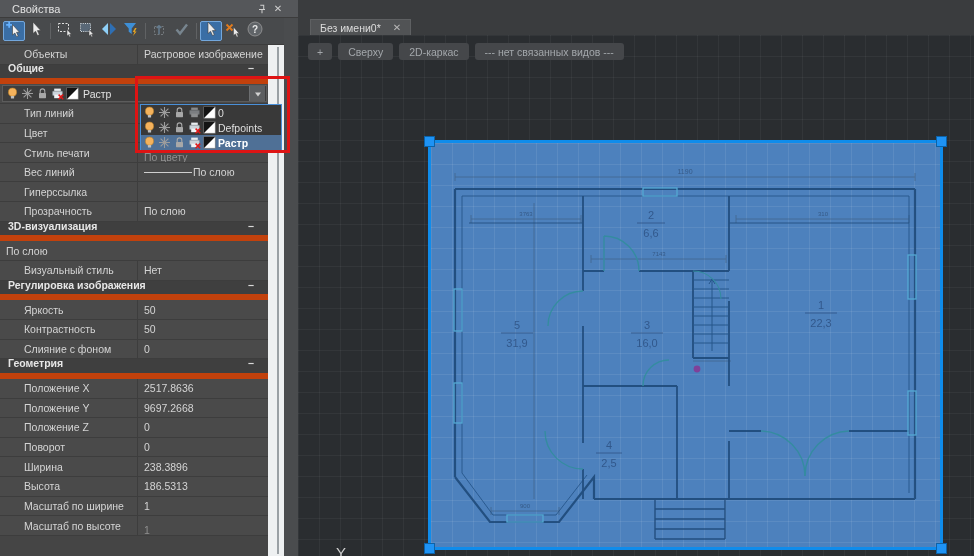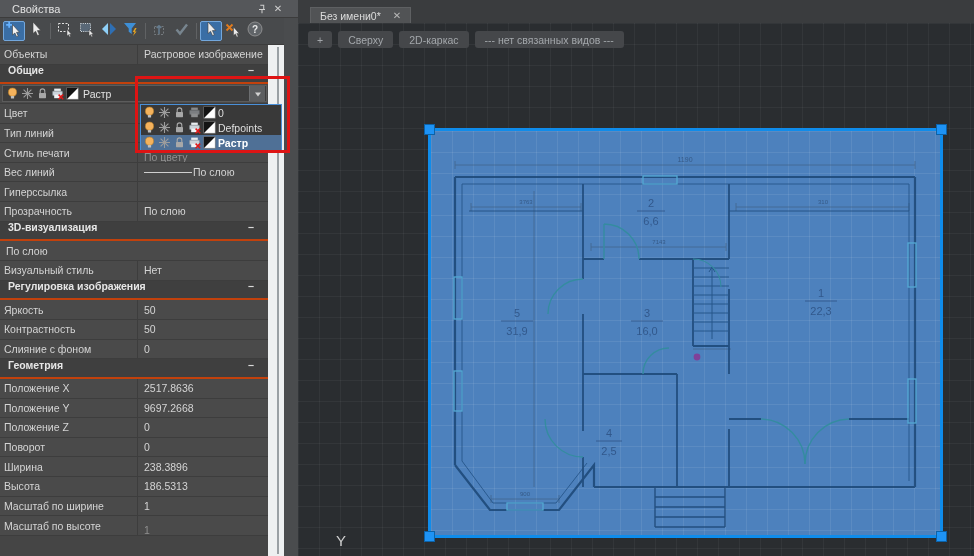--- a/index.html
+++ b/index.html
@@ -16,25 +16,25 @@
   .props-toolbar{height:27px;background:#484a4c;display:flex;align-items:center;padding:0 3px;border-bottom:1px solid #3c3c3c;box-sizing:border-box;}
   .tbtn{width:22px;height:20px;display:flex;align-items:center;justify-content:center;border:1px solid transparent;box-sizing:border-box;border-radius:2px;}
   .tbtn svg{width:16px;height:16px;}
   .tbtn.active{background:#3a6ea5;border-color:#73a7dc;}
   .tbtn.disabled{opacity:.55;}
   .tsep{width:1px;height:16px;background:#606264;margin:0 3px;}
 
   .grid{position:absolute;top:45px;left:0;width:268px;bottom:0;overflow:hidden;background:#454545;}
   .prow{height:19.65px;display:flex;box-sizing:border-box;border-bottom:1px solid #3d3d3d;
         background:#4a4a4a;font-size:10.5px;color:#d4d4d4;align-items:stretch;}
-  .plabel{width:138px;box-sizing:border-box;padding-left:4px;display:flex;align-items:center;border-right:1px solid #3d3d3d;}
+  .plabel{width:138px;box-sizing:border-box;padding-left:24px;display:flex;align-items:center;border-right:1px solid #3d3d3d;}
   .pvalue{flex:1;display:flex;align-items:center;padding-left:6px;overflow:hidden;white-space:nowrap;}
   .pvalue.muted{color:#8f8f8f;margin-top:8px;}
-  .psection{height:19.65px;display:flex;align-items:flex-end;box-sizing:border-box;
-        border-bottom:2px solid #c2410c;background:#3f3f3f;font-size:10.5px;font-weight:bold;color:#e6e6e6;
+  .psection{height:19.65px;display:flex;align-items:center;box-sizing:border-box;
+        border-bottom:6px solid #c2410c;background:#3f3f3f;font-size:10.5px;font-weight:bold;color:#e6e6e6;
         padding:0 14px 6px 8px;}
   .psection .minus{margin-left:auto;font-weight:bold;color:#d8d8d8;}
   .lw-line{display:inline-block;width:48px;height:1px;background:#cfcfcf;margin-right:1px;}
 
   
   .layer-cell{flex:1;display:flex;align-items:center;padding:0;}
   .layer-field{flex:1;height:17px;margin:1px 1px 1px 2px;background:#3d3d3d;border:1px solid #5c5c5c;
       box-sizing:border-box;display:flex;align-items:center;gap:2px;padding-left:3px;font-size:10.5px;color:#e0e0e0;}
   .layer-field .mini, .dd-item .mini{width:13px;height:13px;flex:none;}
   .mini svg{width:13px;height:13px;display:block;}
@@ -48,21 +48,21 @@
   .dd-item.selected{background:#4f7096;font-weight:bold;color:#fff;}
 
   .pscroll{position:absolute;top:45px;bottom:0;right:14px;width:16px;background:#eef0f1;}
   .pthumb{position:absolute;left:9px;top:2px;bottom:2px;width:2px;background:#9aa0a4;}
   .panel-edge{position:absolute;top:18px;bottom:0;right:0;width:14px;background:#4a4c4e;}
   .red-annot{position:absolute;left:135px;top:76px;width:155px;height:77px;border:3px solid #de1414;
       box-sizing:border-box;z-index:7;pointer-events:none;}
 
   
   .canvas-area{flex:1;display:flex;flex-direction:column;min-width:0;}
-  .tabbar{height:23px;background:#3a3c3e;display:flex;align-items:flex-end;padding-left:12px;box-sizing:border-box;}
+  .tabbar{height:35px;background:#3a3c3e;display:flex;align-items:flex-end;padding-left:12px;box-sizing:border-box;}
   .tab{height:16px;background:#515355;display:flex;align-items:center;padding:0 9px;gap:12px;
       font-size:10.5px;color:#dcdcdc;border:1px solid #5e6062;border-bottom:none;box-sizing:border-box;}
   .tabx{color:#b8b8b8;font-size:10px;}
   .canvas{flex:1;position:relative;background-color:#2a2d30;
       background-image:linear-gradient(rgba(255,255,255,.045) 1px,transparent 1px),
                        linear-gradient(90deg,rgba(255,255,255,.045) 1px,transparent 1px);
       background-size:21px 21px;overflow:hidden;}
   .vp{position:absolute;top:8px;left:10px;display:flex;gap:6px;}
   .vpbtn{height:17px;background:#45474a;color:#a3a7ab;font-size:10.5px;border:none;border-radius:3px;
       padding:0 10px;display:flex;align-items:center;font-family:inherit;}
@@ -208,25 +208,25 @@
               <span class="layer-name">Растр</span>
               <span class="dd-btn">
                 <svg viewBox="0 0 10 10">
                   <path d="M2 3.5h6L5 7.5z" fill="#d2d2d2"></path>
                 </svg>
               </span>
             </div>
           </div>
         </div>
         <div class="prow">
+          <div class="plabel">Тип линий</div>
+          <div class="pvalue"></div>
+        </div>
+        <div class="prow">
           <div class="plabel">Цвет</div>
-          <div class="pvalue"></div>
-        </div>
-        <div class="prow">
-          <div class="plabel">Тип линий</div>
           <div class="pvalue"></div>
         </div>
         <div class="prow">
           <div class="plabel">Стиль печати</div>
           <div class="pvalue muted">По цвету</div>
         </div>
         <div class="prow">
           <div class="plabel">Вес линий</div>
           <div class="pvalue">
             <span class="lw-line"></span>

